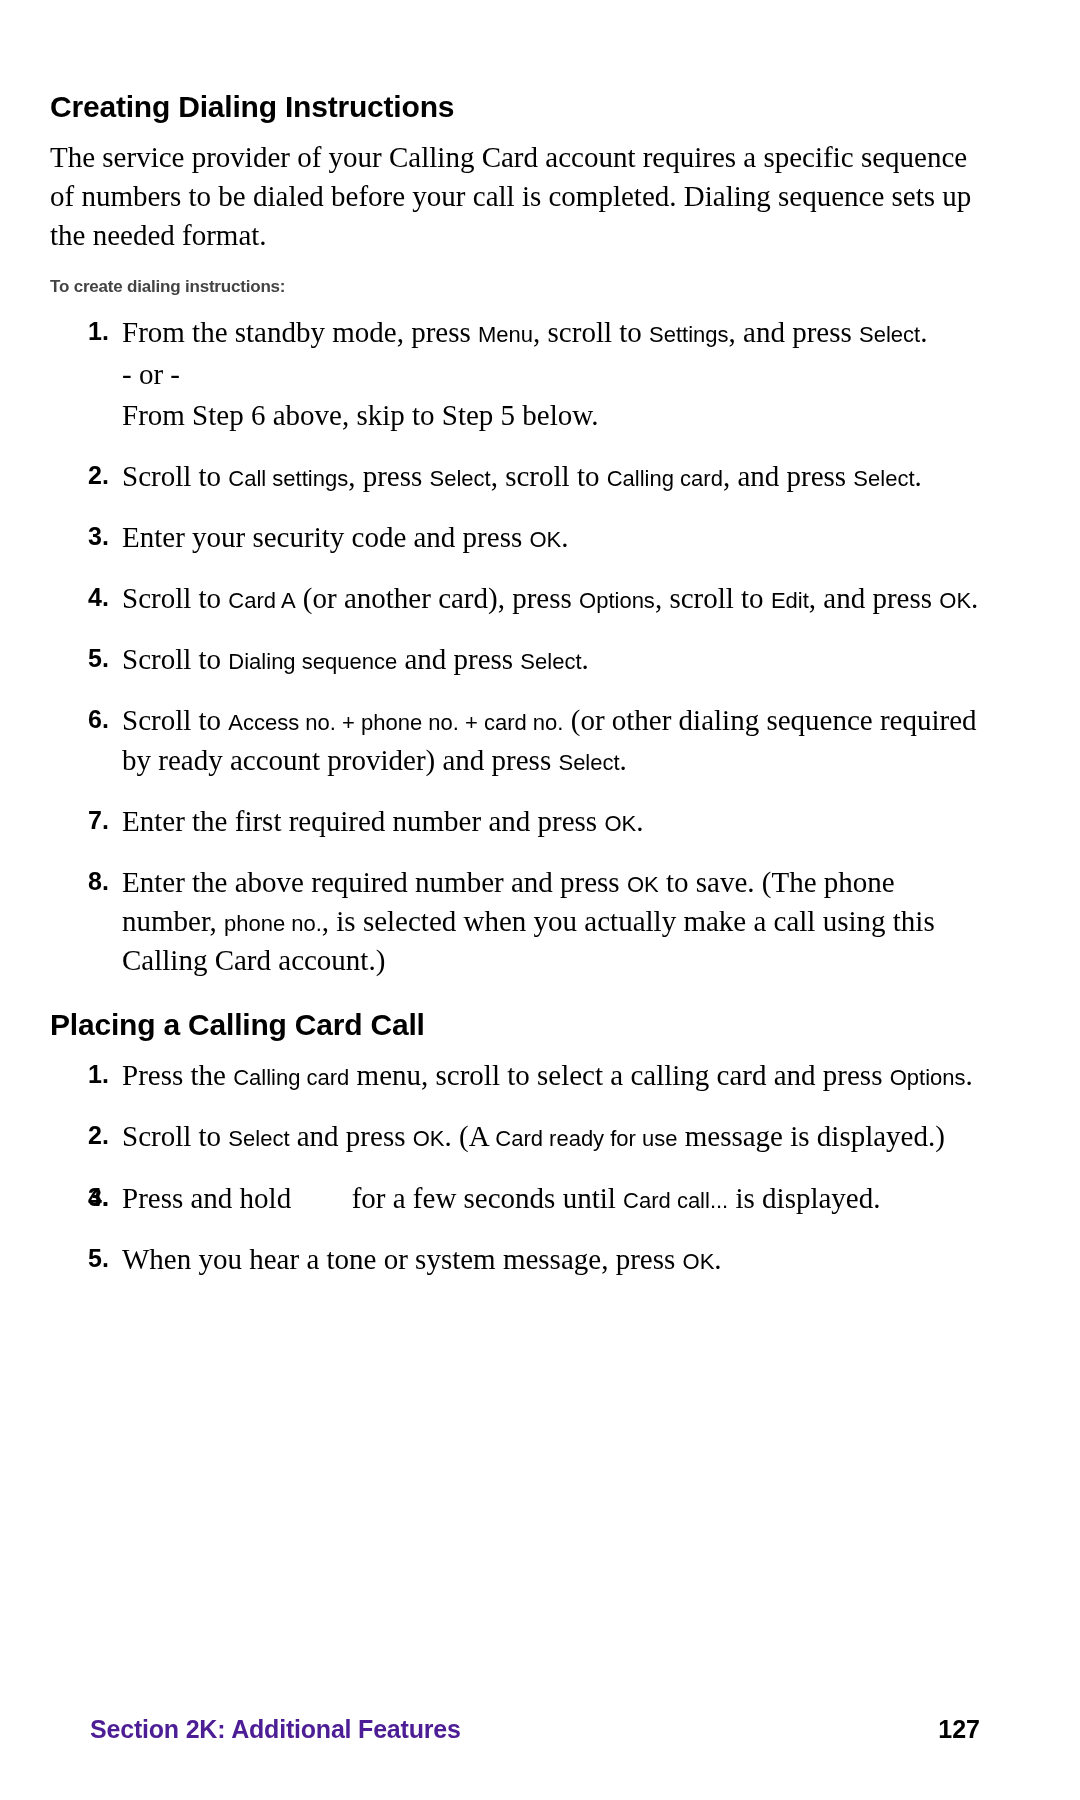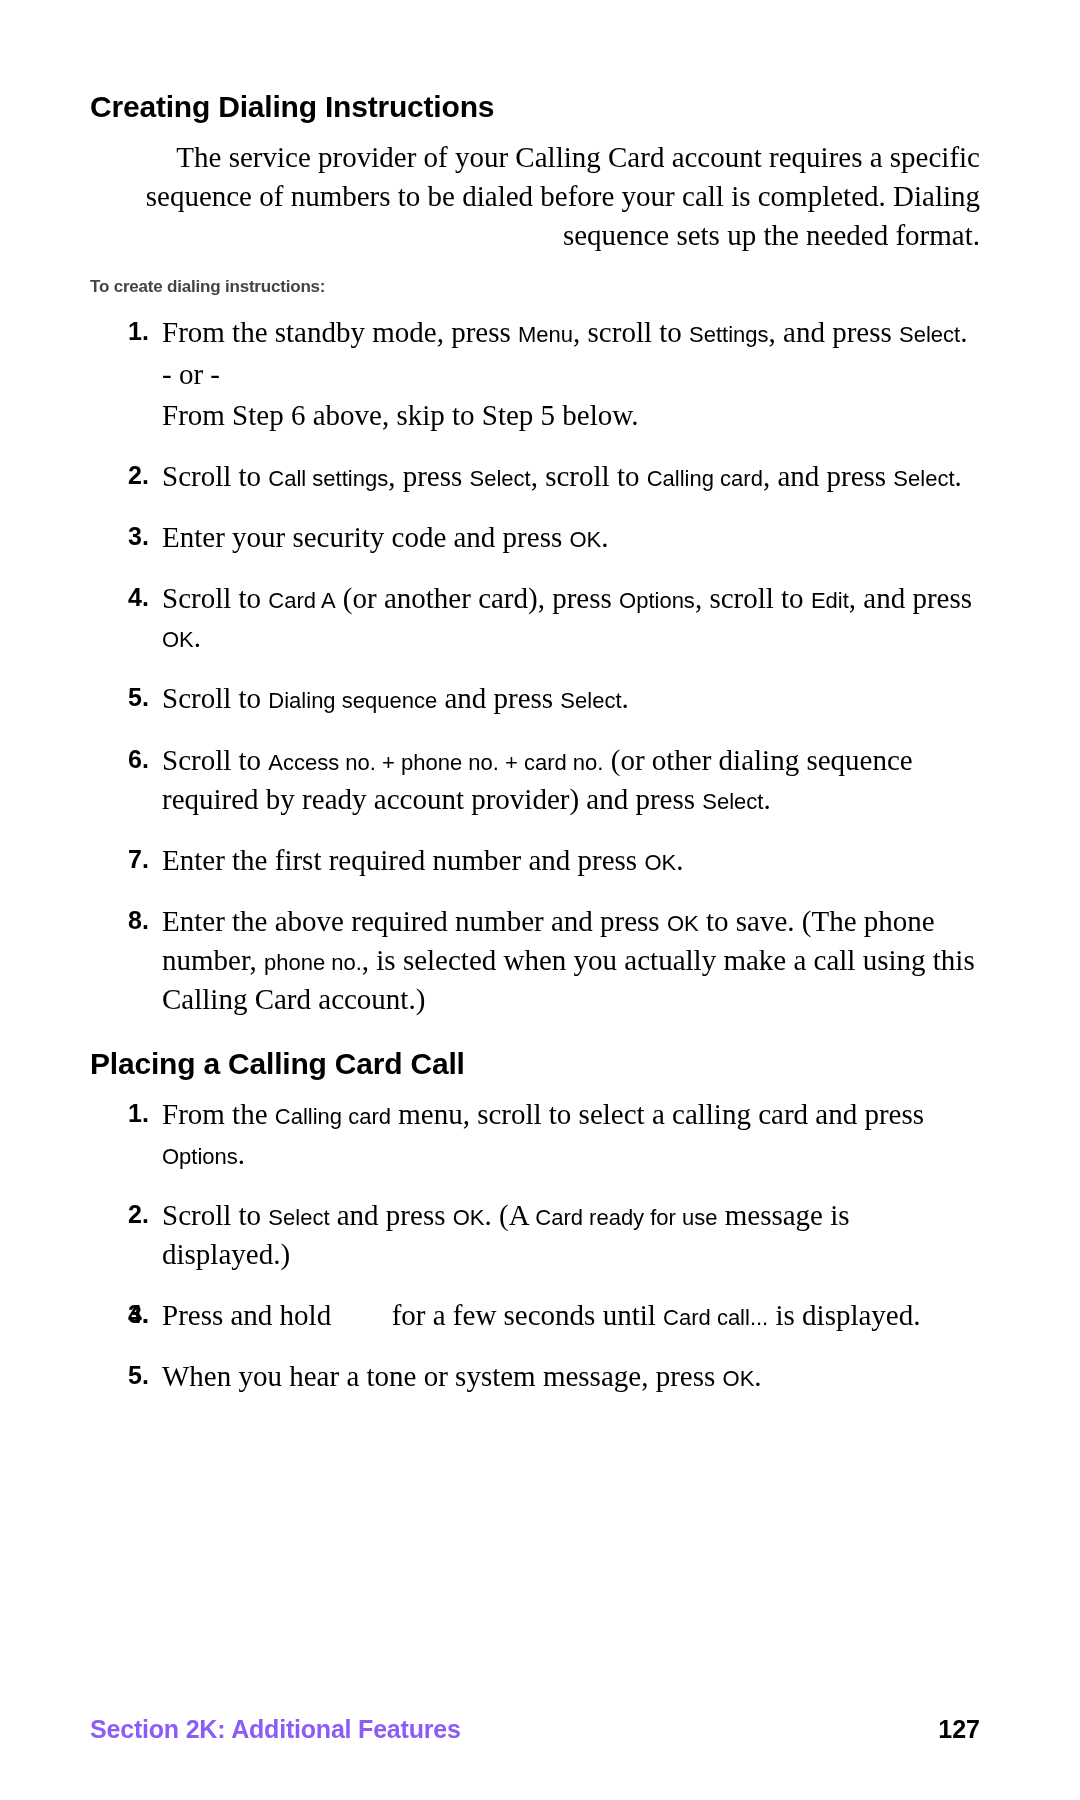--- a/index.html
+++ b/index.html
@@ -6,21 +6,21 @@
     margin: 0;
     padding: 0;
     background: #fff;
     color: #000;
     font-family: Garamond, 'Book Antiqua', Palatino, 'Palatino Linotype', serif;
   }
   .page {
     width: 1080px;
     height: 1800px;
     box-sizing: border-box;
-    padding: 90px 100px 60px 90px;
+    padding: 90px 100px 60px 50px;
     position: relative;
   }
   .sans-bold {
     font-family: 'Helvetica Neue', Helvetica, Arial, sans-serif;
     font-weight: 700;
     letter-spacing: -0.2px;
   }
   .sans-boldish {
     font-family: 'Helvetica Neue', Helvetica, Arial, sans-serif;
     font-weight: 600;
@@ -28,21 +28,20 @@
     letter-spacing: -0.2px;
   }
   h2.section-h {
     font-size: 30px;
     margin: 0 0 14px 0;
   }
   p.body {
     font-size: 29px;
     line-height: 1.35;
     margin: 0 0 22px 0;
-    text-align: right;
   }
   .subhead {
     font-size: 17px;
     margin: 0 0 16px 0;
   }
   ol.steps {
     list-style: none;
     margin: 0 0 28px 0;
     padding: 0 0 0 38px;
   }
@@ -75,21 +74,21 @@
     position: absolute;
     left: 90px;
     right: 100px;
     bottom: 56px;
     display: flex;
     justify-content: space-between;
     align-items: baseline;
   }
   .footer .left {
     font-size: 25px;
-    color: #8b5cf6;
+    color: #4c1d95;
   }
   .footer .right {
     font-size: 25px;
     font-family: 'Helvetica Neue', Helvetica, Arial, sans-serif;
     font-weight: 700;
   }
   .gap-key {
     display: inline-block;
     width: 46px;
   }
@@ -108,21 +107,21 @@
       <li><span class="num">3.</span><span>Enter your security code and press </span><span class="b">OK</span><span>.</span></li>
       <li><span class="num">4.</span><span>Scroll to </span><span class="b">Card A</span><span> (or another card), press </span><span class="b">Options</span><span>, scroll to </span><span class="b">Edit</span><span>, and press </span><span class="b">OK</span><span>.</span></li>
       <li><span class="num">5.</span><span>Scroll to </span><span class="b">Dialing sequence</span><span> and press </span><span class="b">Select</span><span>.</span></li>
       <li><span class="num">6.</span><span>Scroll to </span><span class="b">Access no. + phone no. + card no.</span><span> (or other dialing sequence required by ready account provider) and press </span><span class="b">Select</span><span>.</span></li>
       <li><span class="num">7.</span><span>Enter the first required number and press </span><span class="b">OK</span><span>.</span></li>
       <li><span class="num">8.</span><span>Enter the above required number and press </span><span class="b">OK</span><span> to save. (The phone number, </span><span class="b">phone no.</span><span>, is selected when you actually make a call using this Calling Card account.)</span></li>
     </ol>
 
   <h2 class="section-h sans-bold">Placing a Calling Card Call</h2>
   <ol class="steps">
-      <li><span class="num">1.</span><span>From the </span><span class="b">Calling card</span><span> menu, scroll to select a calling card and press </span><span class="b">Options</span><span>.</span></li>
+      <li><span class="num">1.</span><span>Press the </span><span class="b">Calling card</span><span> menu, scroll to select a calling card and press </span><span class="b">Options</span><span>.</span></li>
       <li><span class="num">2.</span><span>Scroll to </span><span class="b">Select</span><span> and press </span><span class="b">OK</span><span>. (A </span><span class="b">Card ready for use</span><span> message is displayed.)</span></li>
       <li><span class="num">3.</span></li>
       <li><span class="num">4.</span><span>Press and hold </span><span class="gap-key"></span><span> for a few seconds until </span><span class="b">Card call...</span><span> is displayed.</span></li>
       <li><span class="num">5.</span><span>When you hear a tone or system message, press </span><span class="b">OK</span><span>.</span></li>
     </ol>
 
   <div class="footer">
     <span class="left sans-boldish">Section 2K: Additional Features</span>
     <span class="right">127</span>
   </div>

